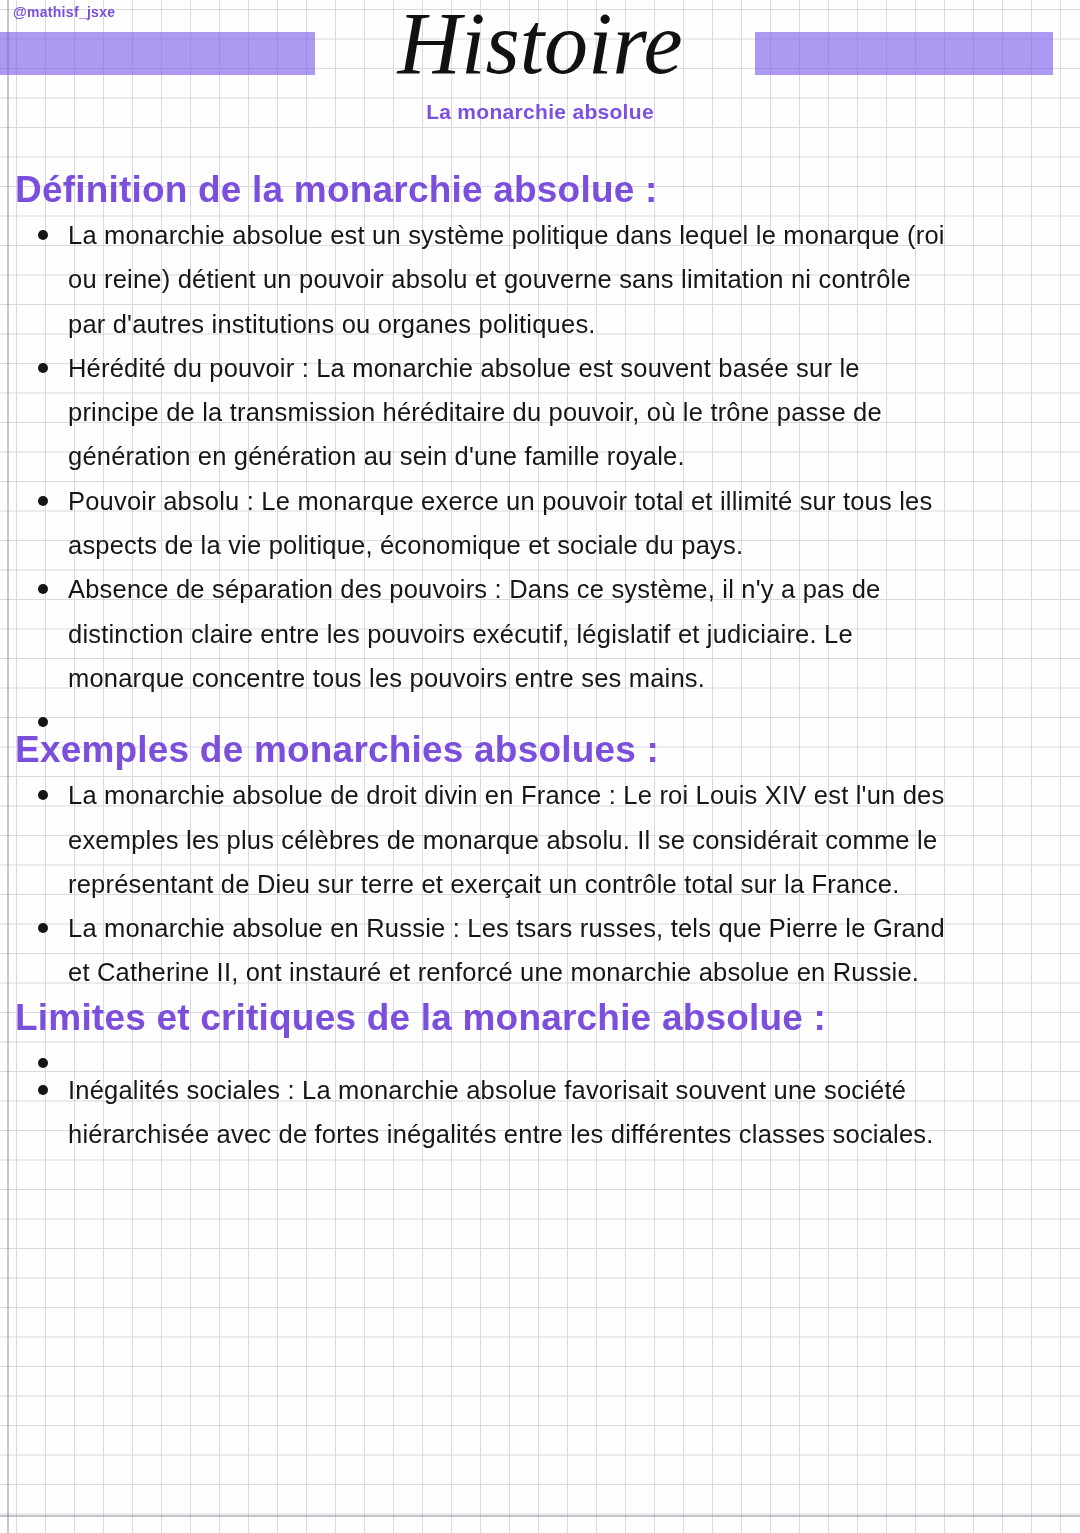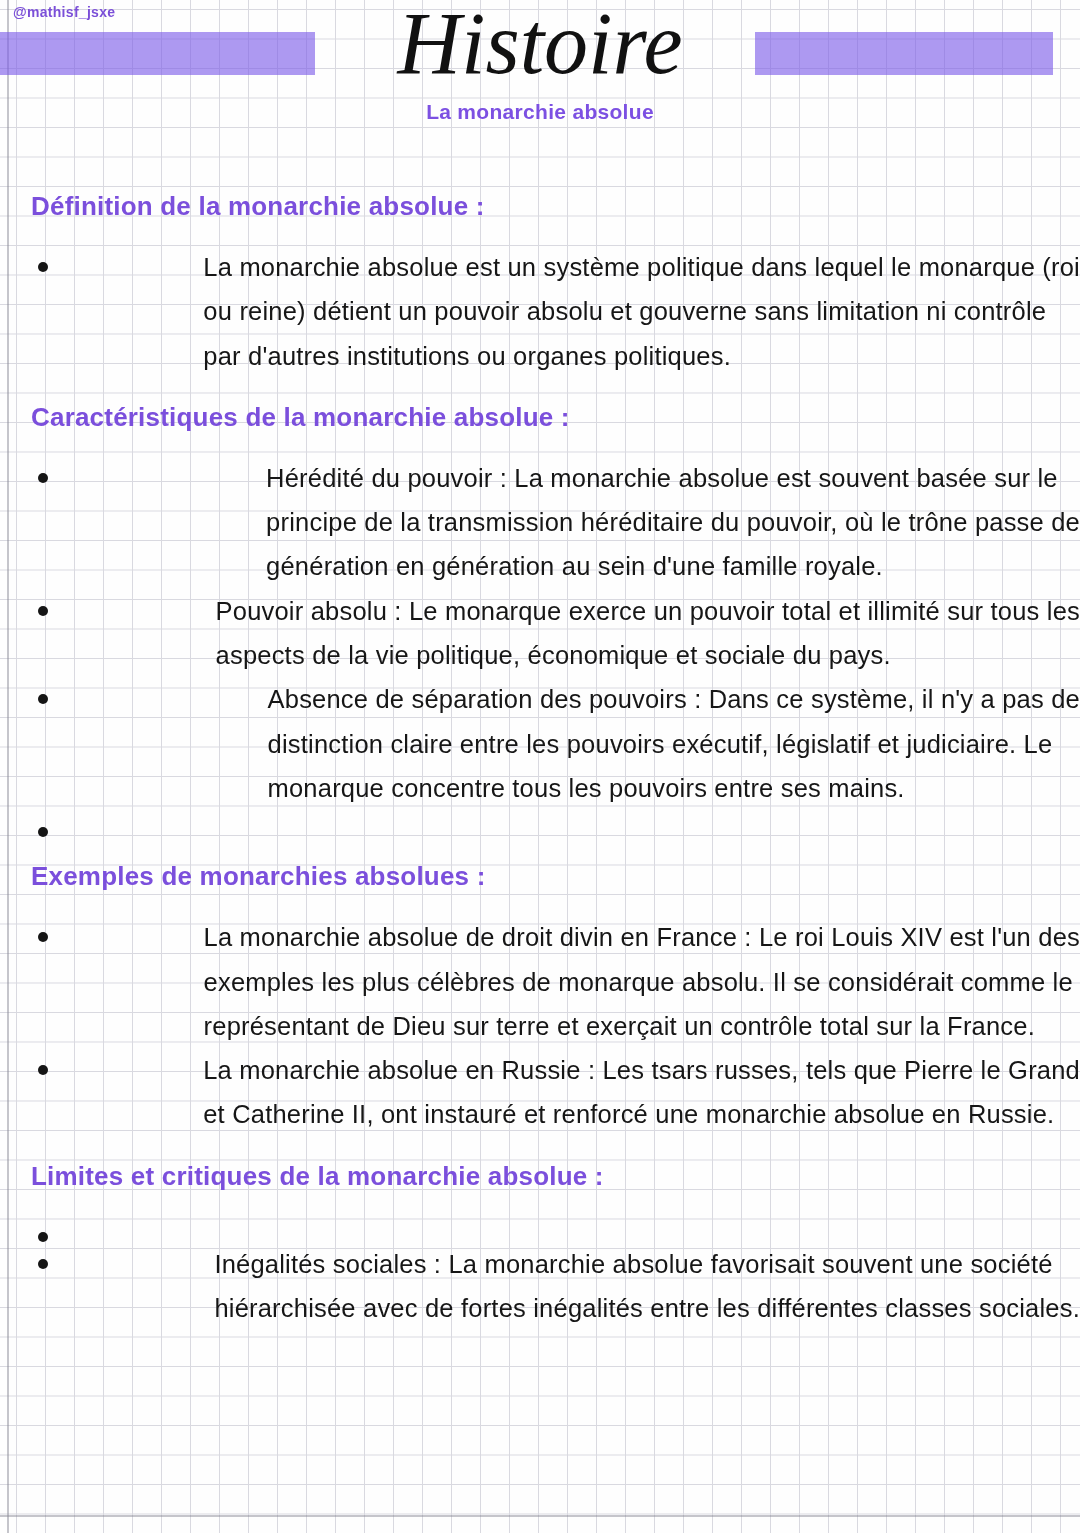--- a/index.html
+++ b/index.html
@@ -46,27 +46,27 @@
   .subtitle {
     position: absolute; top: 100px; left: 0; width: 100%;
     margin: 0; text-align: center;
     font-size: 21px; font-weight: bold; letter-spacing: 0.3px;
     color: #7c50e2;
   }
   .content {
     position: absolute; top: 167px; left: 15px; right: 0;
   }
   .section-heading {
-    margin: 16px;
-    font-size: 26px; font-weight: bold; letter-spacing: 0.2px;
+    margin: 0;
+    font-size: 37px; font-weight: bold; letter-spacing: 0.2px;
     line-height: 46px;
     color: #7b4fdc;
   }
   ul.bullets { margin: 0; padding: 0; list-style: none; }
-  li.bullet { display: flex; align-items: flex-start; justify-content: space-between; }
+  li.bullet { display: flex; align-items: flex-start; }
   .bullet-dot {
     flex: 0 0 auto;
     width: 10px; height: 10px; border-radius: 50%;
     background: #151515;
     margin: 17px 20px 0 23px;
   }
   .bullet-text {
     font-size: 25.5px; letter-spacing: 0.2px;
     line-height: 44.3px;
     white-space: pre;
@@ -98,21 +98,20 @@
         <li class="bullet">
           <span class="bullet-dot"></span>
           <span class="bullet-text">La monarchie absolue est un système politique dans lequel le monarque (roi
 ou reine) détient un pouvoir absolu et gouverne sans limitation ni contrôle
 par d'autres institutions ou organes politiques.</span>
         </li>
       </ul>
     </section>
 
     <section>
-      <h3 class="section-heading">Caractéristiques de la monarchie absolue :</h3>
       <ul class="bullets">
         <li class="bullet">
           <span class="bullet-dot"></span>
           <span class="bullet-text">Hérédité du pouvoir : La monarchie absolue est souvent basée sur le
 principe de la transmission héréditaire du pouvoir, où le trône passe de
 génération en génération au sein d'une famille royale.</span>
         </li>
         <li class="bullet">
           <span class="bullet-dot"></span>
           <span class="bullet-text">Pouvoir absolu : Le monarque exerce un pouvoir total et illimité sur tous les

